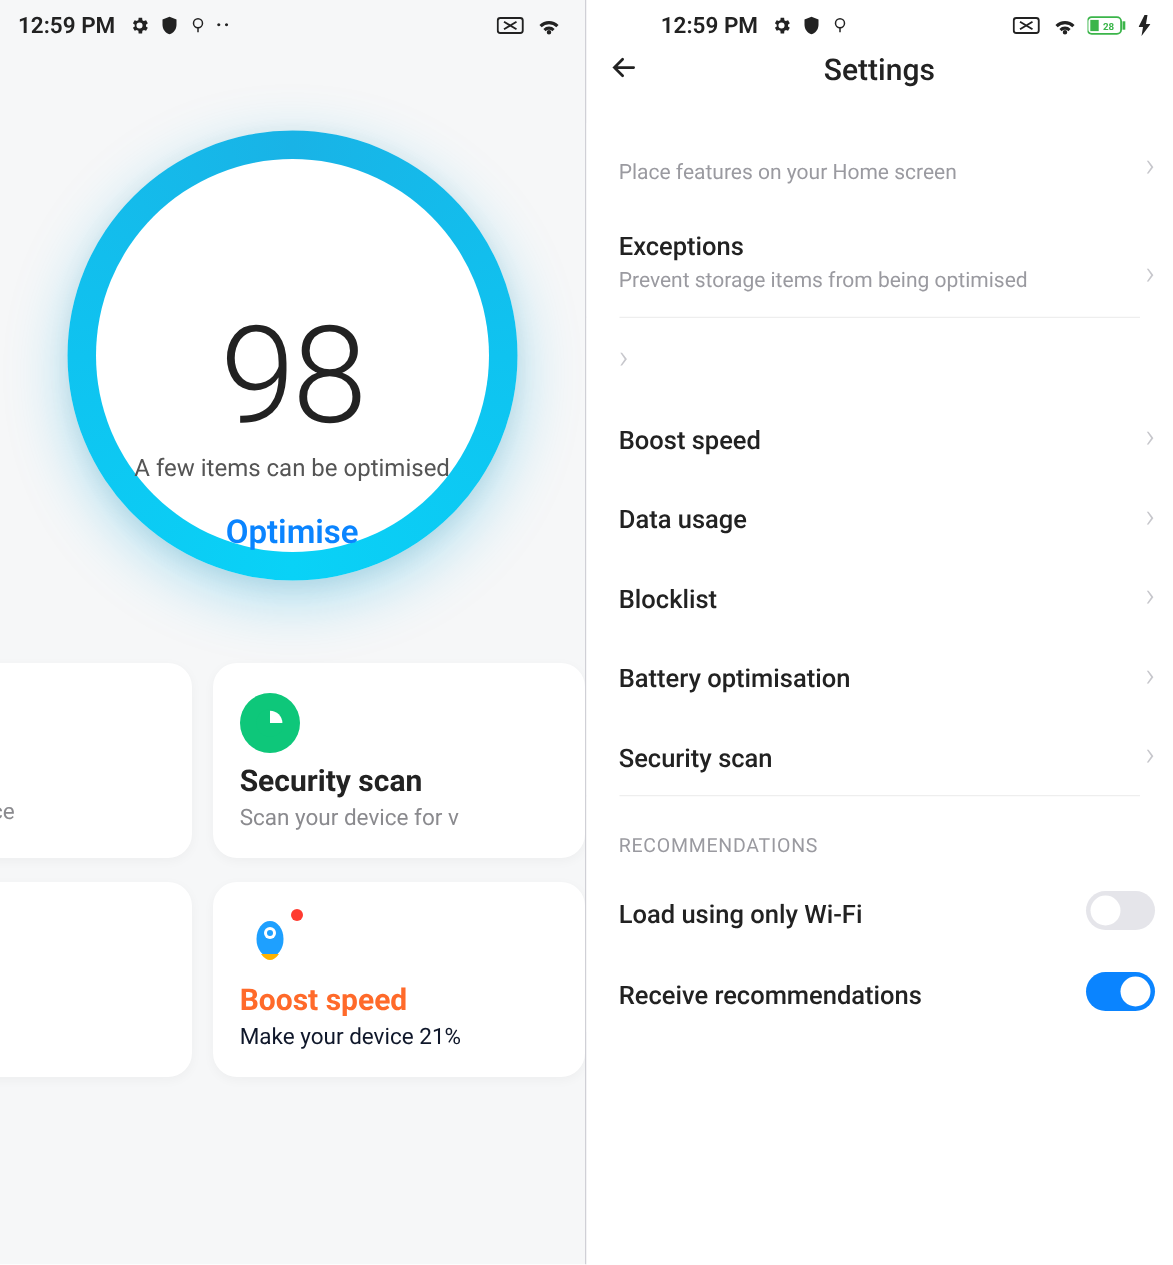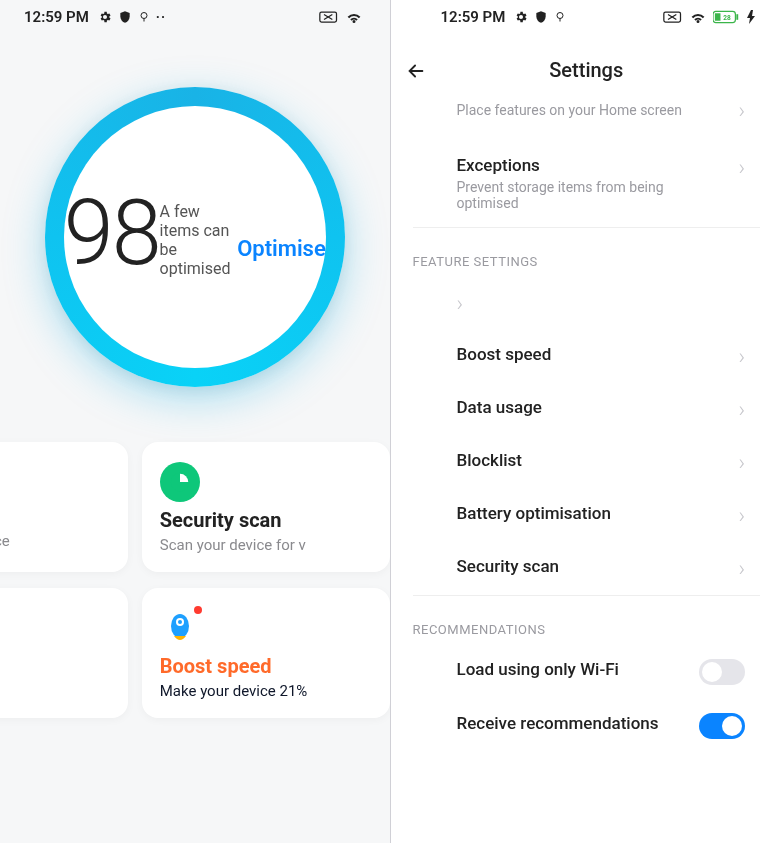--- a/index.html
+++ b/index.html
@@ -4,58 +4,58 @@
 <style>
   * { box-sizing: border-box; margin: 0; padding: 0; }
   html, body { width: 782px; height: 843px; font-family: -apple-system, Roboto, "Segoe UI", Arial, sans-serif; background: #fff; overflow: hidden; }
   .wrap { display: flex; width: 782px; height: 843px; }
   .pane { position: relative; height: 843px; background: #f6f7f8; overflow: hidden; }
   .pane.left { width: 390px; }
   .pane.right { width: 392px; background: #fff; }
   .divider { width: 0; border-left: 1px solid #d0d0d6; height: 843px; }
 
   
-  .status { display: flex; align-items: center; height: 34px; padding: 0 24px; font-size: 15px; font-weight: 600; color: #222; }
+  .status { display: flex; align-items: center; height: 34px; padding: 0 12px; font-size: 15px; font-weight: 600; color: #222; }
   .status .time { margin-right: 6px; }
   .status .spacer { flex: 1; }
   .status .ico { margin: 0 3px; display: inline-flex; align-items: center; }
   .pane.right .status { padding-left: 50px; }
 
   
   .ring-area { display:flex; flex-direction:column; align-items:center; padding-top:38px; }
   .ring-wrap { position: relative; width: 330px; height: 330px; display:flex; align-items:center; justify-content:center; }
   .ring { width: 300px; height: 300px; border-radius: 50%; background:
     conic-gradient(#19b3e6 0deg, #0fc3f0 90deg, #09d2f7 180deg, #0fc3f0 270deg, #19b3e6 360deg);
     display:flex; align-items:center; justify-content:center;
     box-shadow: 0 12px 40px rgba(25,179,230,0.35), 0 4px 15px rgba(0,0,0,0.08);
   }
-  .ring-inner { width: 262px; height: 262px; border-radius:50%; background:#fff; display:flex; flex-direction:row; align-items:center; justify-content:flex-end; }
+  .ring-inner { width: 262px; height: 262px; border-radius:50%; background:#fff; display:flex; flex-direction:column; align-items:center; justify-content:flex-end; }
   .score { font-size: 90px; font-weight: 300; color:#222; line-height:1; margin-top:-6px; letter-spacing:-2px; }
   .score-sub { font-size: 16px; color:#555; margin-top:6px; }
   .optimise-btn { font-size: 22px; font-weight:600; color:#0a84ff; margin-top:22px; }
 
   .cards { margin-top: 40px; }
   .cards-row { display:flex; gap:14px; margin-bottom:16px; margin-left:-120px; }
   .card { width: 290px; background:#fff; border-radius:16px; padding:20px 18px 18px; box-shadow:0 2px 8px rgba(0,0,0,0.04); position:relative; }
   .card .ico-wrap { width:40px; height:40px; border-radius:50%; display:flex; align-items:center; justify-content:center; margin-bottom:6px; position:relative; }
   .card .title { font-size:20px; font-weight:700; color:#222; margin-top:2px; }
   .card .sub { font-size:15px; color:#8a8a8e; margin-top:4px; white-space:nowrap; overflow:hidden; }
   .card.boost .title { color:#ff6a2a; }
   .card.boost .sub { color:#0f172a; }
   .ico-scan { background:#0ec77a; }
   .ico-boost { background:transparent; }
   .dot-red { position:absolute; top:-2px; right:-2px; width:8px; height:8px; border-radius:50%; background:#ff3b30; }
 
   
-  .hdr { display:flex; align-items:flex-end; height:48px; padding:0 14px; }
+  .hdr { display:flex; align-items:flex-start; height:48px; padding:0 14px; }
   .hdr .back { width:30px; display:flex; align-items:center; }
   .hdr .title { flex:1; text-align:center; font-size:20px; font-weight:500; color:#222; margin-left:-30px; }
 
   .list { }
-  .row { display:flex; align-items:flex-start; padding:16px 37px 16px 22px; background:#fff; position:relative;margin-left:44px; }
+  .row { display:flex; align-items:flex-end; padding:16px 12px 16px 22px; background:#fff; position:relative; }
   .row .txt { flex:1; padding-right:10px; }
   .row .label { font-size:17px; font-weight:500; color:#222; }
   .row .desc { font-size:14px; color:#9a9aa0; margin-top:4px; }
   .row .chev { color:#c7c7cc; font-size:22px; font-weight:300; }
   .row.tight { padding-top:14px; padding-bottom:14px; }
   .section-hdr { padding:26px 22px 8px; font-size:13px; letter-spacing:0.5px; color:#9a9aa0; background:#fff; }
   .sep { height:1px; background:#eee; margin:0 22px; }
   .toggle { width:46px; height:26px; border-radius:13px; position:relative; }
   .toggle.on { background:#0a84ff; }
   .toggle.off { background:#e5e5ea; }
@@ -221,21 +221,20 @@
       </div>
       <div class="row">
         <div class="txt">
           <div class="label">Exceptions</div>
           <div class="desc">Prevent storage items from being optimised</div>
         </div>
         <div class="chev">›</div>
       </div>
       <div class="sep"></div>
 
-      <div class="section-hdr">FEATURE SETTINGS</div>
 
       <div class="row tight">
         <div class="chev">›</div>
       </div>
       <div class="row tight">
         <div class="txt">
             <div class="label">Boost speed</div>
           </div>
         <div class="chev">›</div>
       </div>

